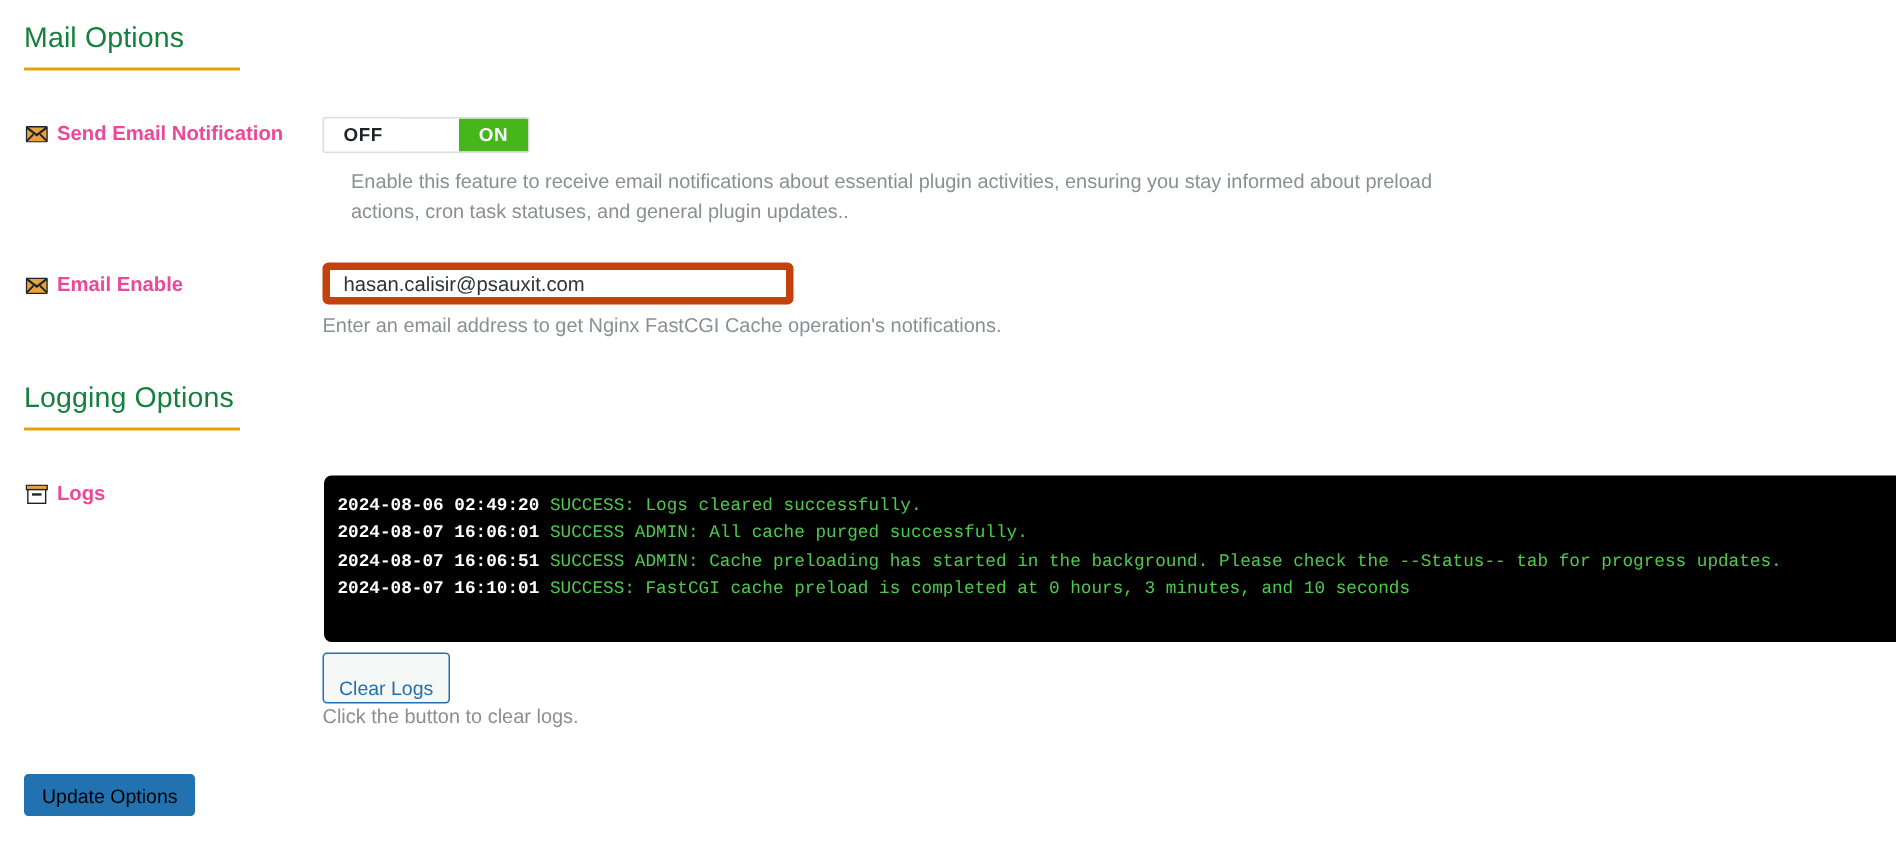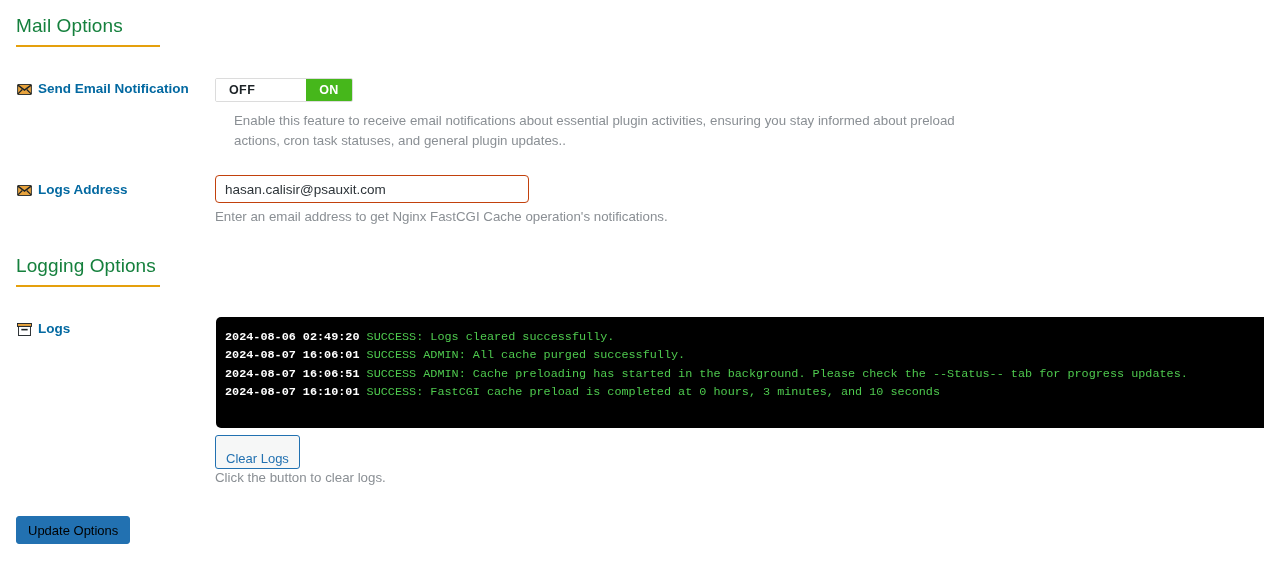--- a/index.html
+++ b/index.html
@@ -41,21 +41,21 @@
     height: 2px;
     background: #e5a00d;
   }
 
   
   .row-label {
     position: absolute;
     left: 16px;
     font-size: 13.5px;
     font-weight: 600;
-    color: #0369a1;
+    color: #ec4899;
     display: flex;
     align-items: center;
     gap: 6px;
     line-height: 1;
     white-space: nowrap;
   }
   .row-label .icon-wrap {
     display: inline-flex;
     align-items: center;
     justify-content: center;
@@ -106,21 +106,21 @@
     font-weight: 400;
   }
   .desc.wide { width: 760px; }
 
   
   .text-input {
     position: absolute;
     box-sizing: border-box;
     width: 314px;
     height: 28px;
-    border: 1px solid #c2410c;
+    border: 5px solid #c2410c;
     border-radius: 4px;
     background: #ffffff;
     font-family: "Liberation Sans", sans-serif;
     font-size: 13.5px;
     color: #2c3338;
     padding: 0 9px;
     outline: none;
   }
 
   
@@ -205,21 +205,21 @@
   <div class="desc wide" style="left:215px; top:111px;margin-left:19px;">Enable this feature to receive email notifications about essential plugin activities, ensuring you stay informed about preload actions, cron task statuses, and general plugin updates..</div>
 
   <div class="row-label" style="top:183px;">
     <span class="icon-wrap">
       <svg width="15" height="11" viewBox="0 0 16 12" aria-hidden="true">
         <rect x="0.5" y="0.5" width="15" height="11" rx="0.5" fill="#e8a33d" stroke="#1d2327"></rect>
         <path d="M0.8 1.2 L8 6.6 L15.2 1.2" fill="none" stroke="#1d2327" stroke-width="1.6"></path>
         <path d="M0.8 10.8 L5.6 6 M15.2 10.8 L10.4 6" fill="none" stroke="#1d2327" stroke-width="1.3"></path>
       </svg>
     </span>
-    <span>Logs Address</span>
+    <span>Email Enable</span>
   </div>
 
   <input class="text-input" type="text" style="left: 215px; top: 175px;" value="hasan.calisir@psauxit.com">
 
   <div class="desc" style="left:215px; top:207px;">Enter an email address to get Nginx FastCGI Cache operation's notifications.</div>
 
   <div class="section-heading" style="top:256px;">Logging Options</div>
   <div class="heading-rule" style="top:285px;"></div>
 
   <div class="row-label" style="top:322px;">

